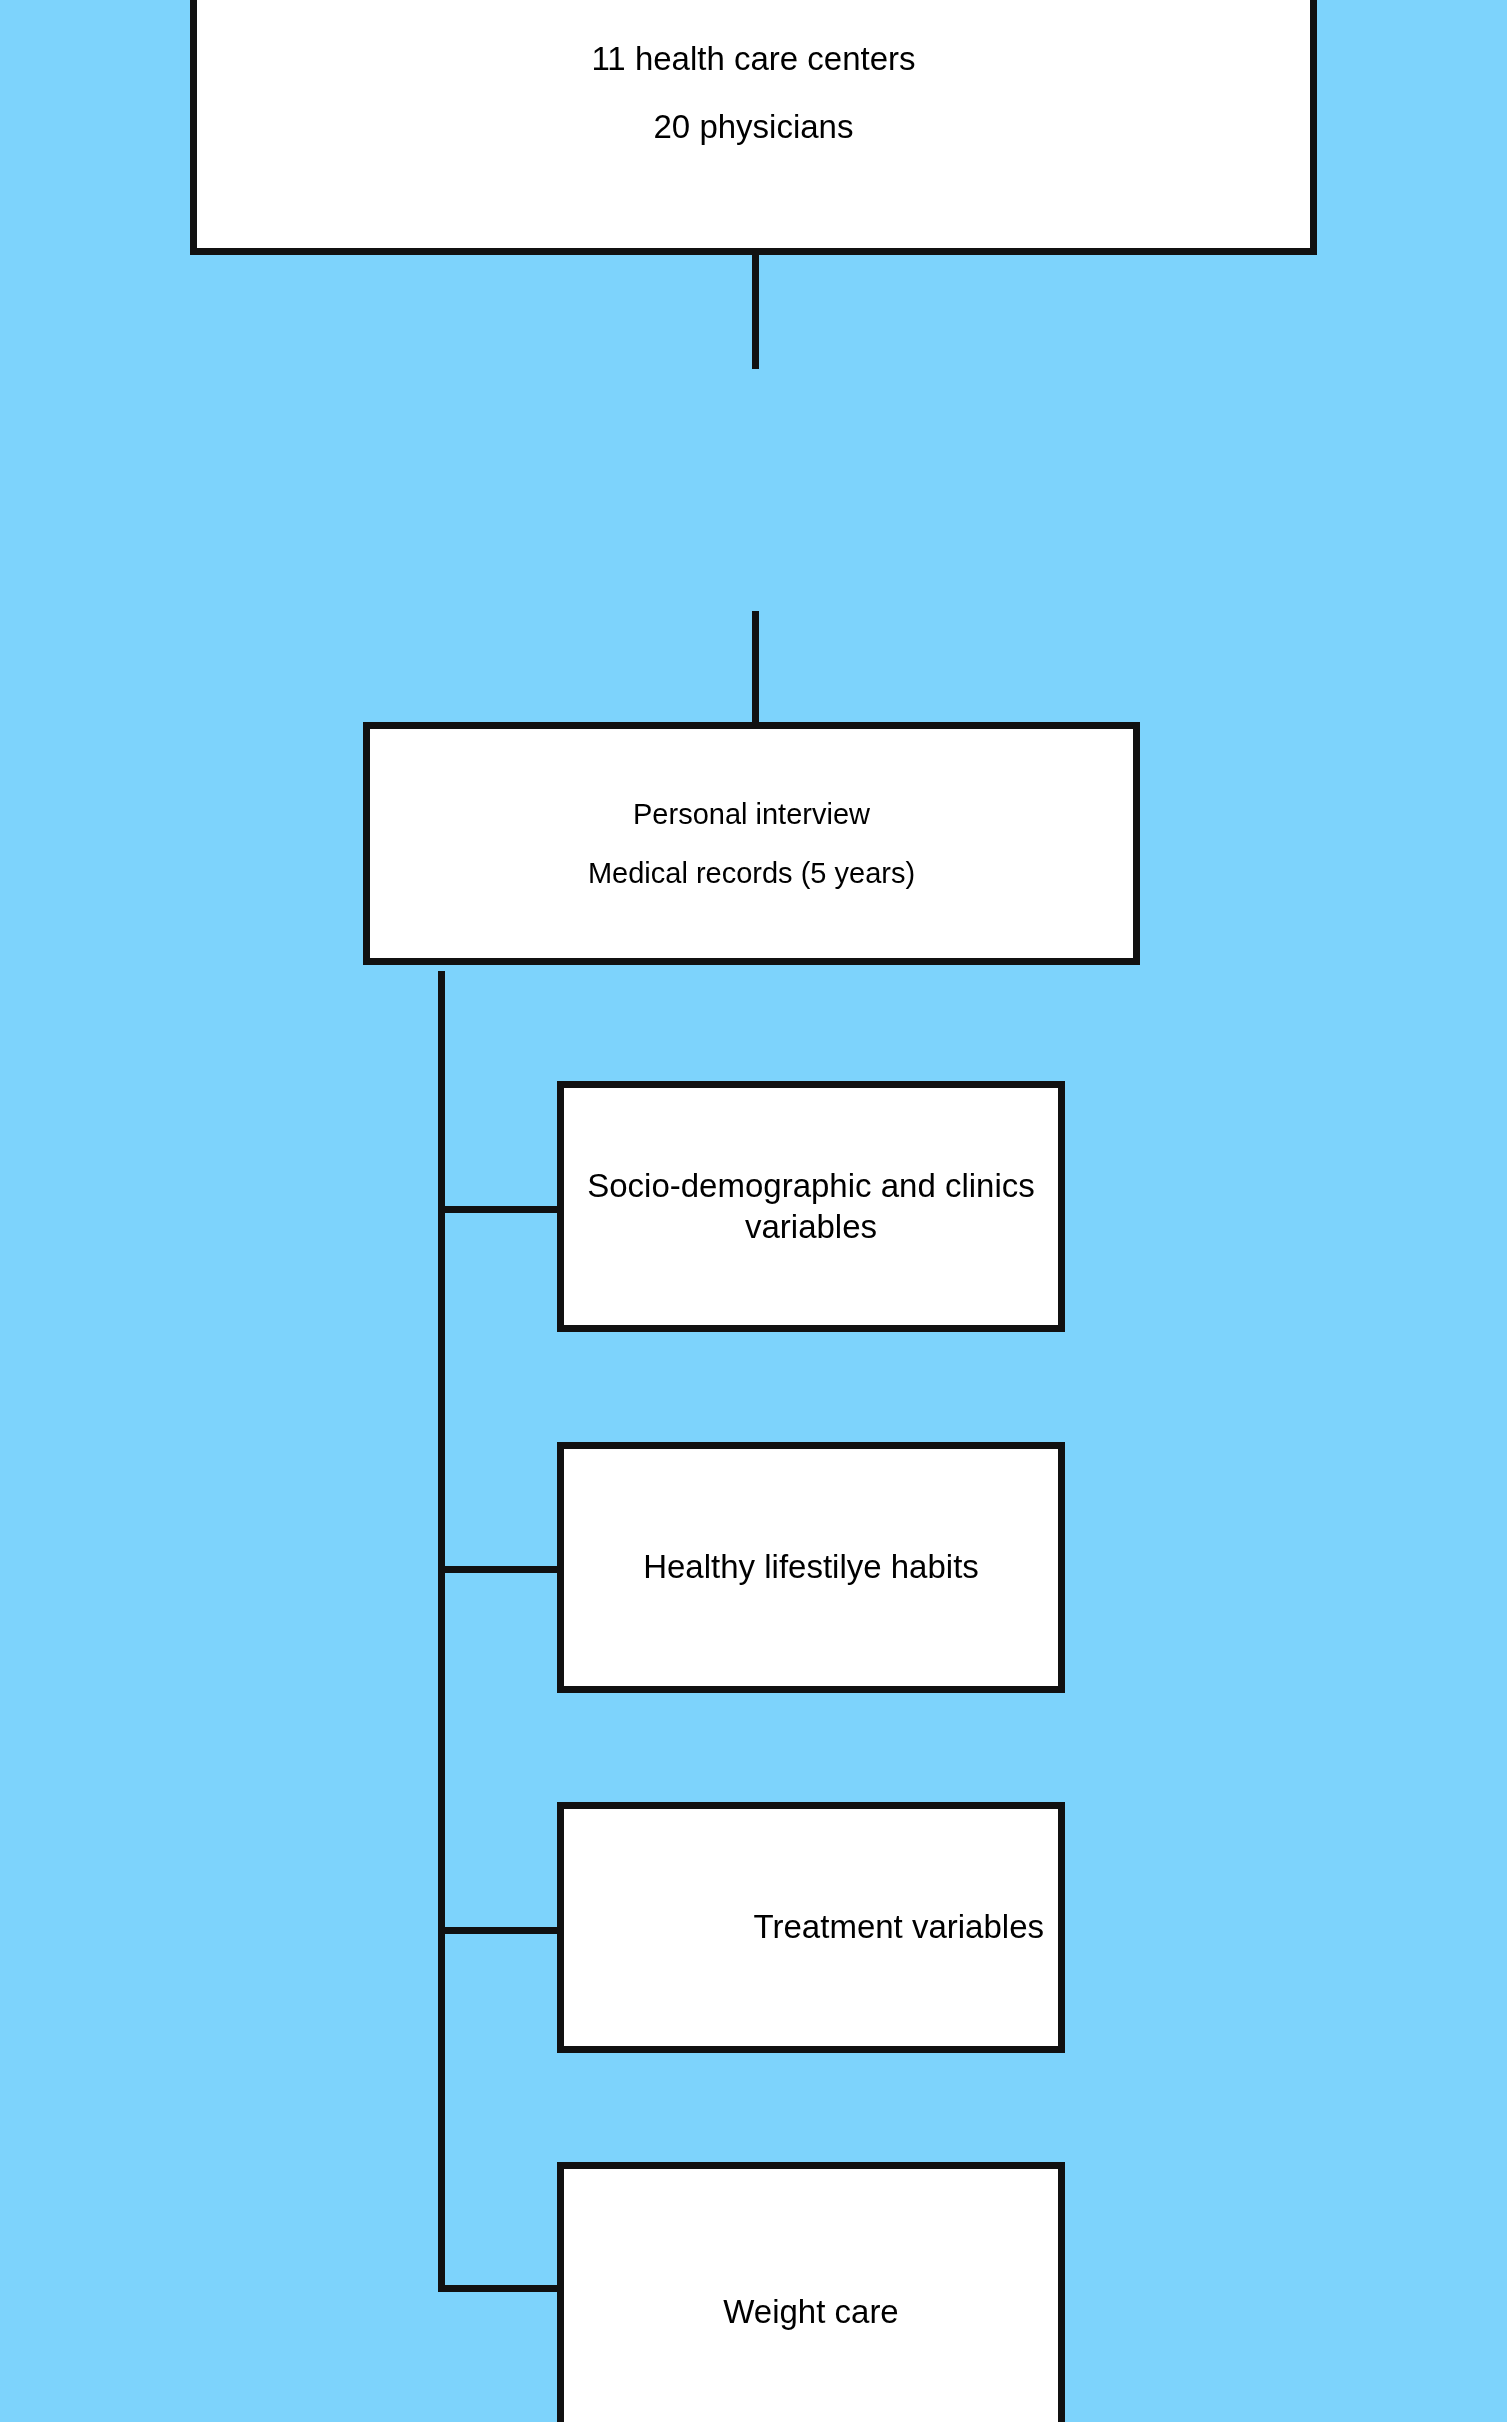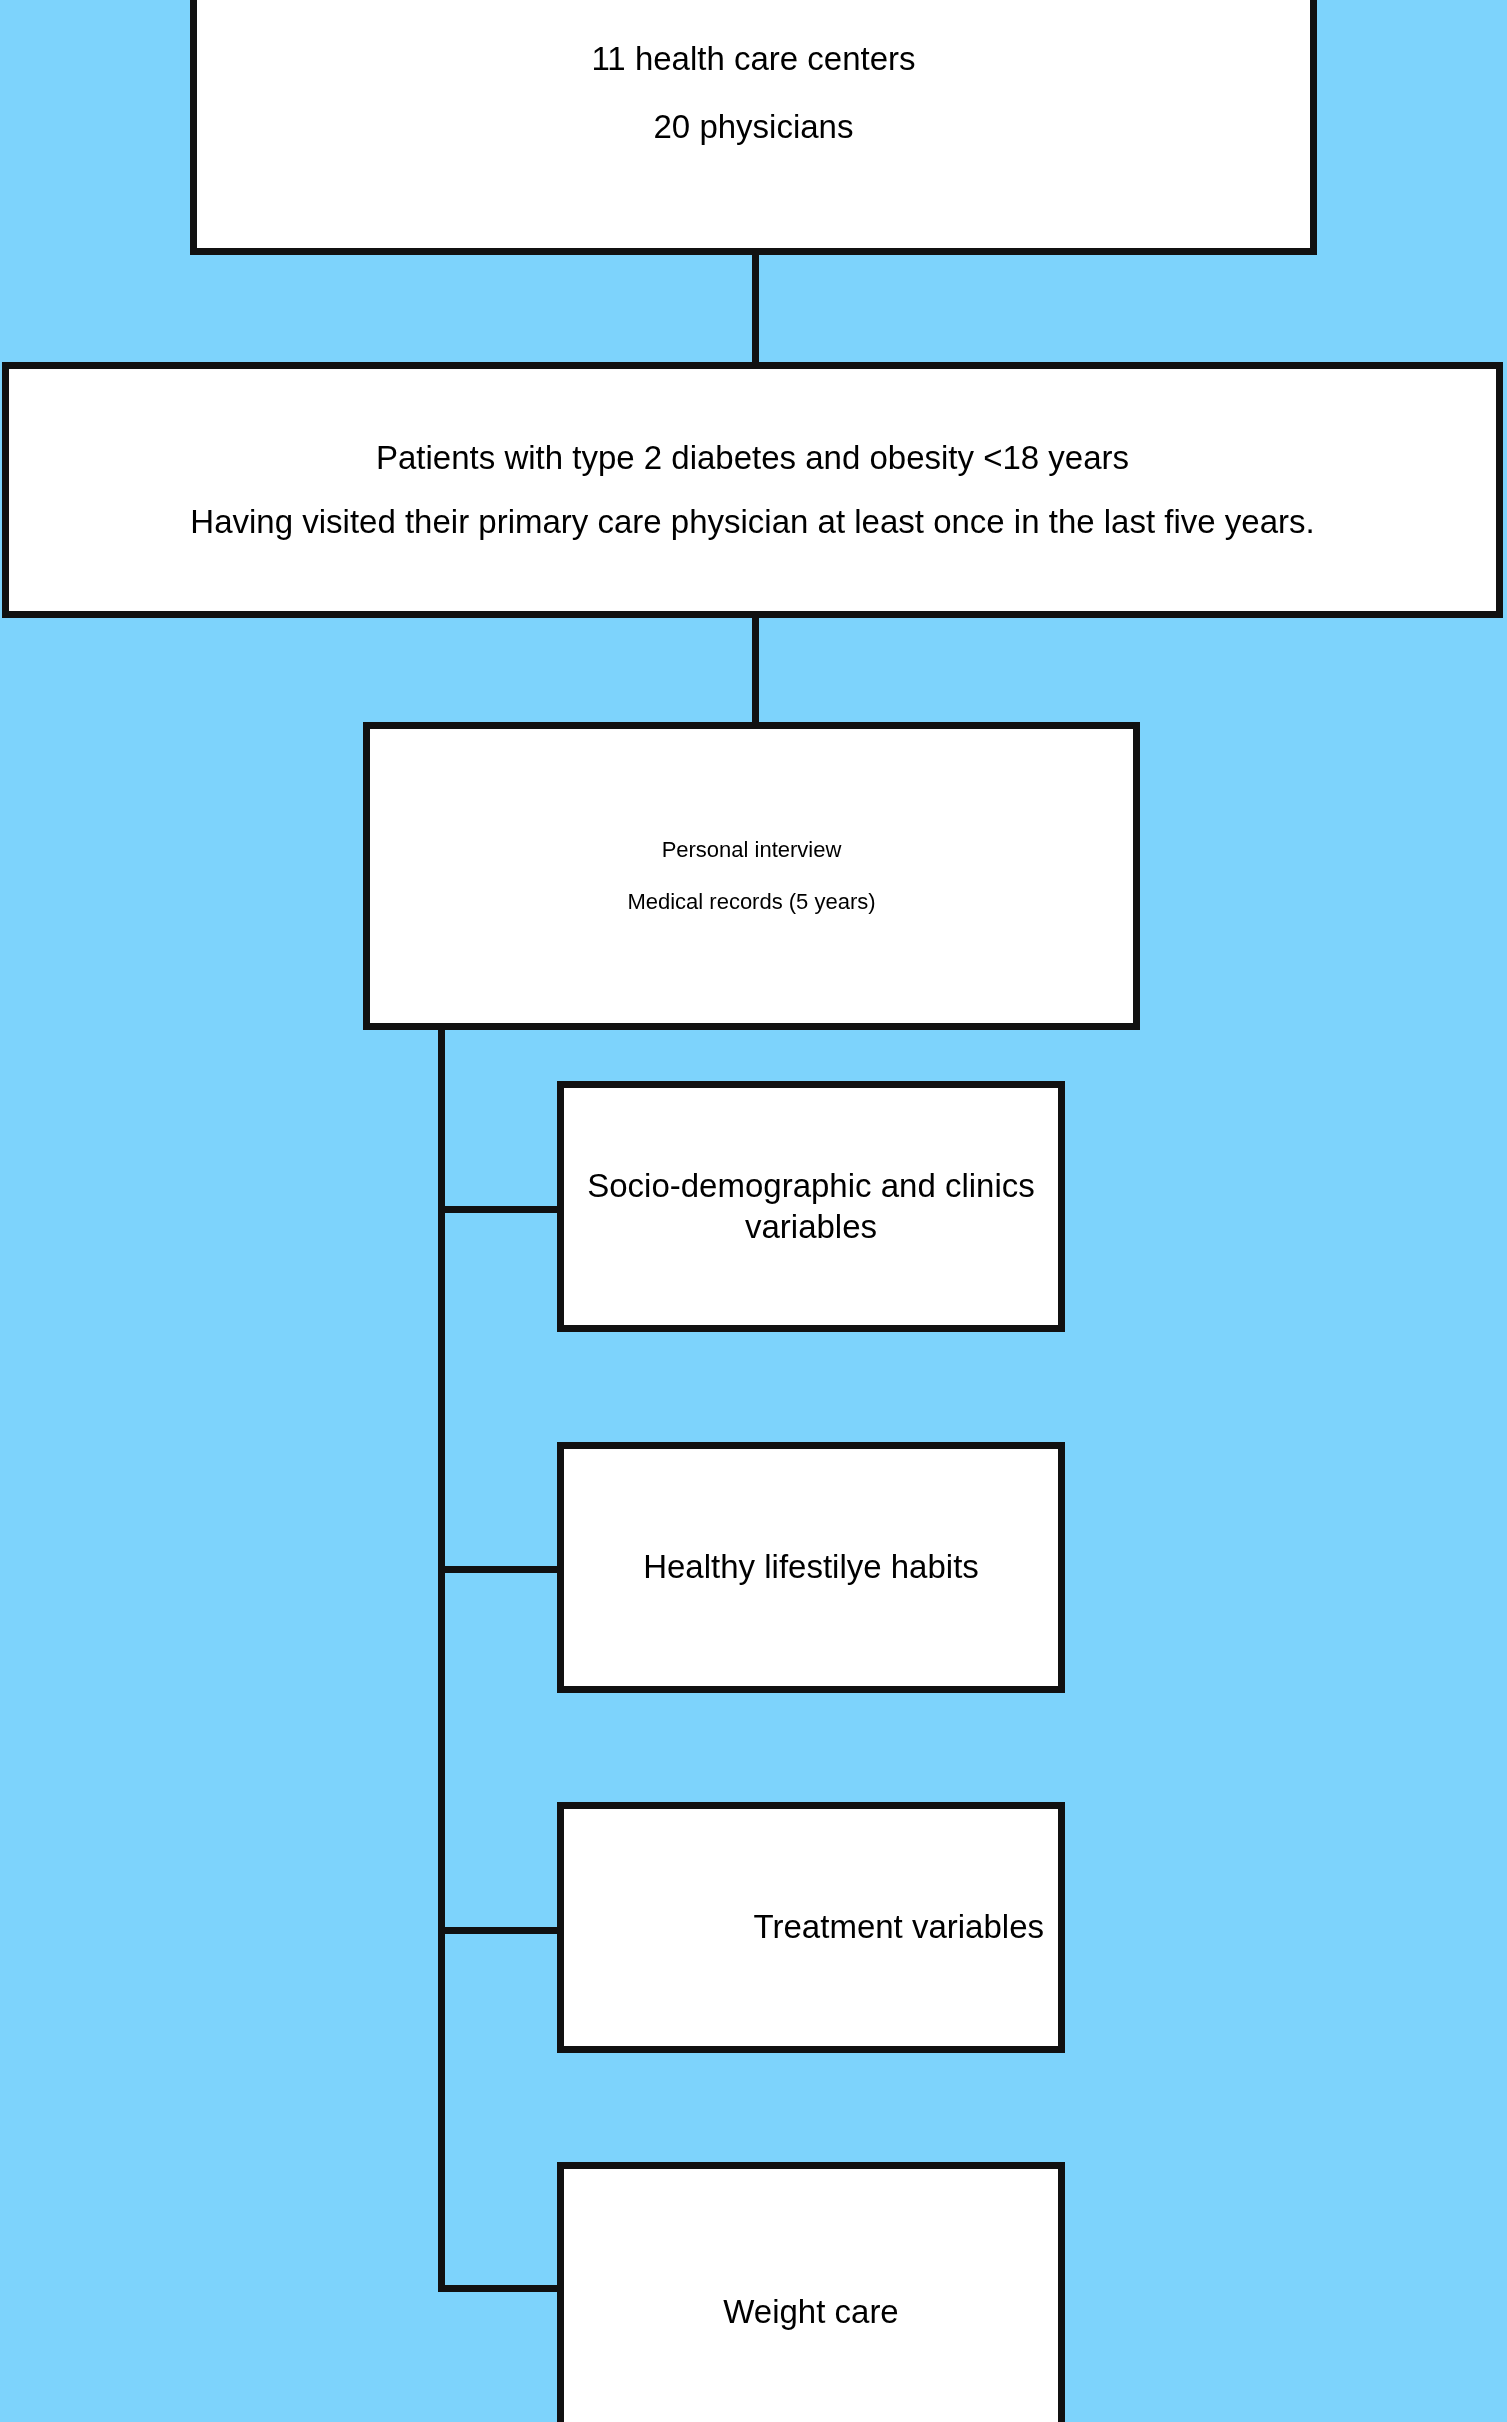--- a/index.html
+++ b/index.html
@@ -58,22 +58,22 @@
     width: 1501px;
     height: 256px;
     font-size: 33px;
   }
   #node-patients .line + .line { margin-top: 26px; }
 
   #node-sources {
     left: 363px;
     top: 722px;
     width: 777px;
-    height: 308px;
-    font-size: 22px;
+    height: 243px;
+    font-size: 29px;
   }
   #node-sources .line + .line { margin-top: 26px; }
 
   .leaf {
     left: 557px;
     width: 508px;
     height: 251px;
     font-size: 33px;
   }
   #node-sociodemo { top: 1081px; }
@@ -112,24 +112,20 @@
   <div class="conn h" id="conn-stub-sociodemo"></div>
   <div class="conn h" id="conn-stub-lifestyle"></div>
   <div class="conn h" id="conn-stub-treatment"></div>
   <div class="conn h" id="conn-stub-weightloss"></div>
 
   <div class="node" id="node-centers">
     <span class="line">11 health care centers</span>
     <span class="line">20 physicians</span>
   </div>
 
-  <div class="node" id="node-patients">
-    <span class="line">Patients with type 2 diabetes and obesity &lt;18 years</span>
-    <span class="line">Having visited their primary care physician at least once in the last five years.</span>
-  </div>
 
   <div class="node" id="node-sources">
     <span class="line">Personal interview</span>
     <span class="line">Medical records (5 years)</span>
   </div>
 
   <div class="node leaf" id="node-lifestyle">
     <span class="line wrap">Healthy lifestilye habits</span>
   </div>
 

